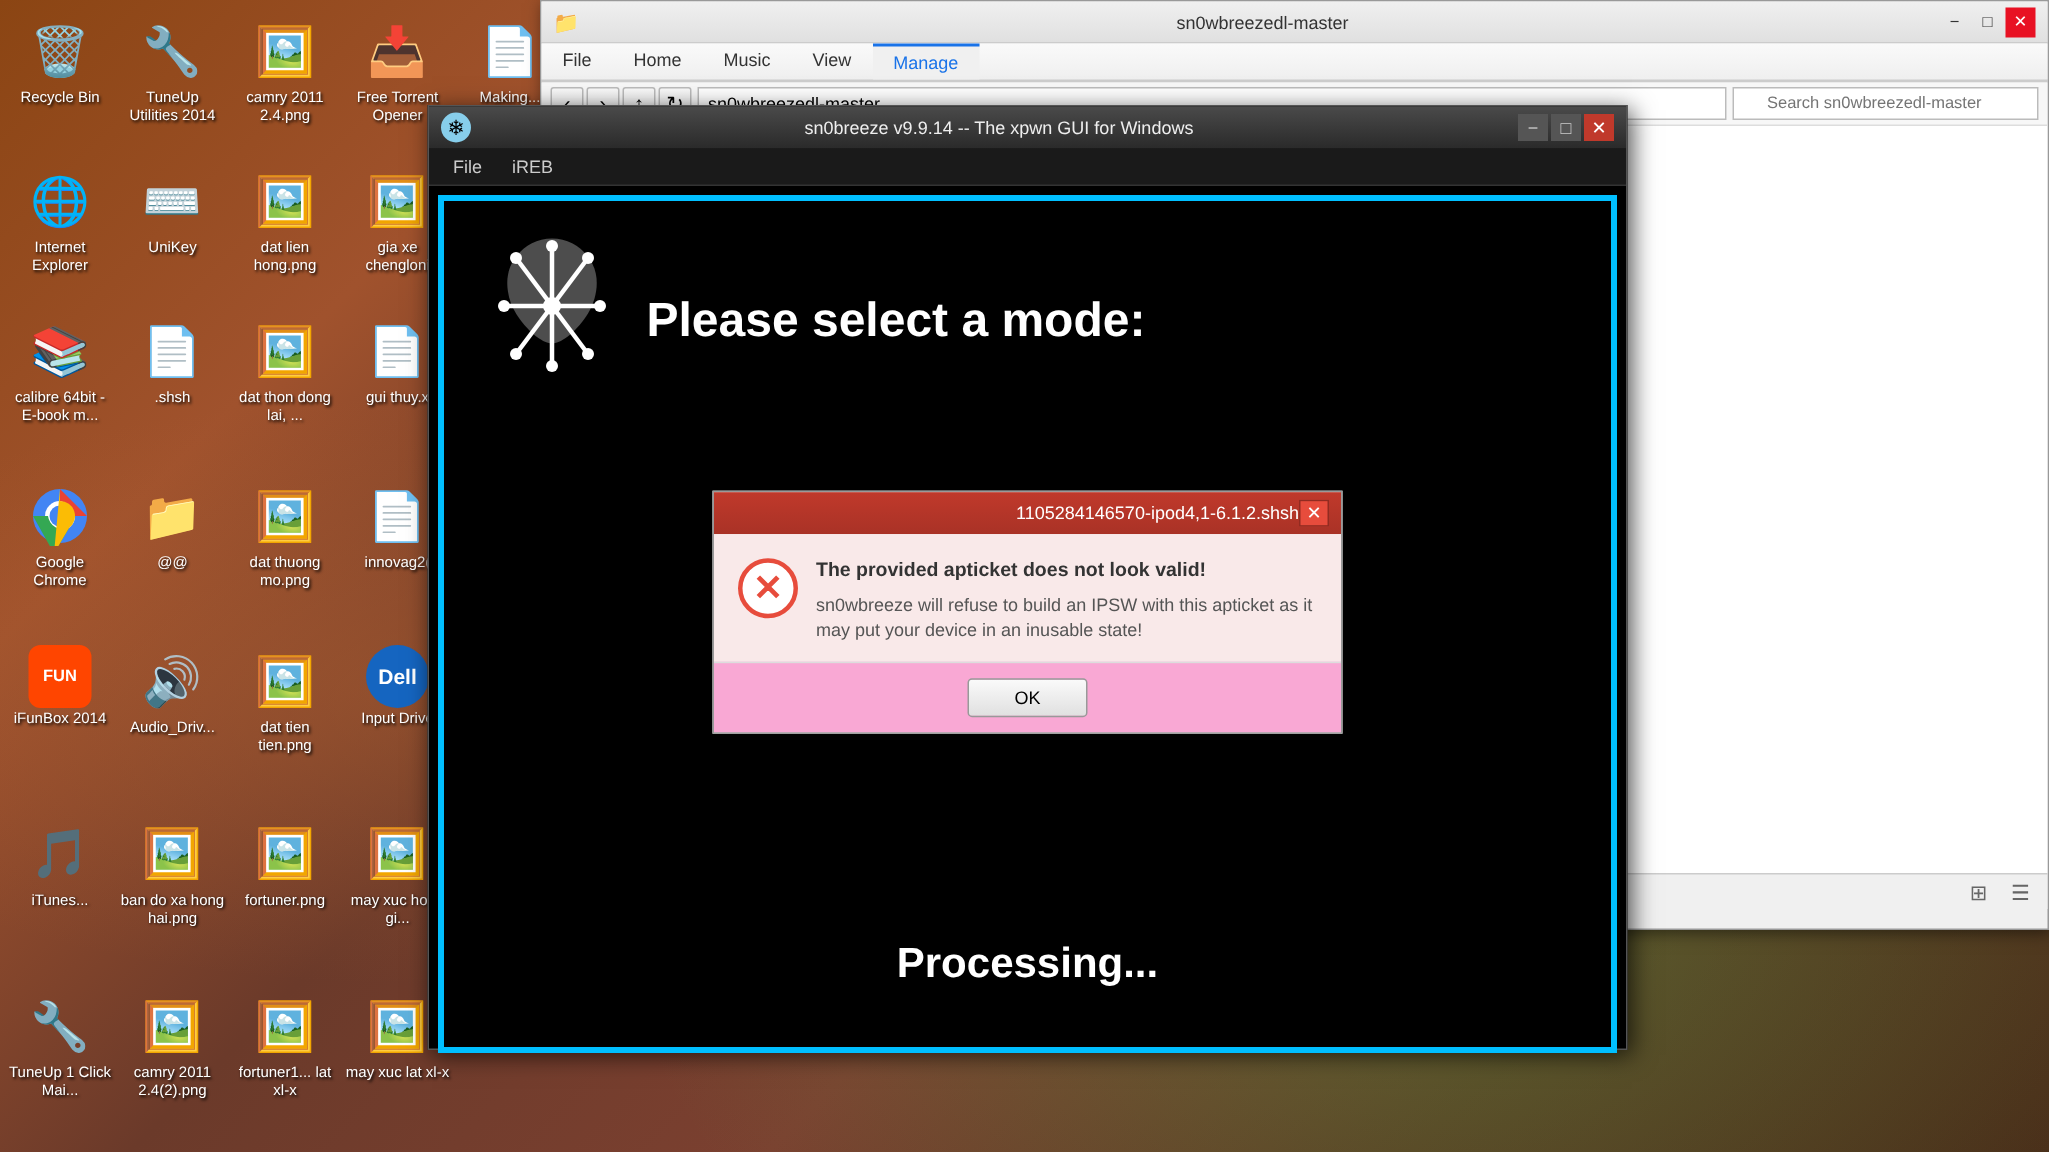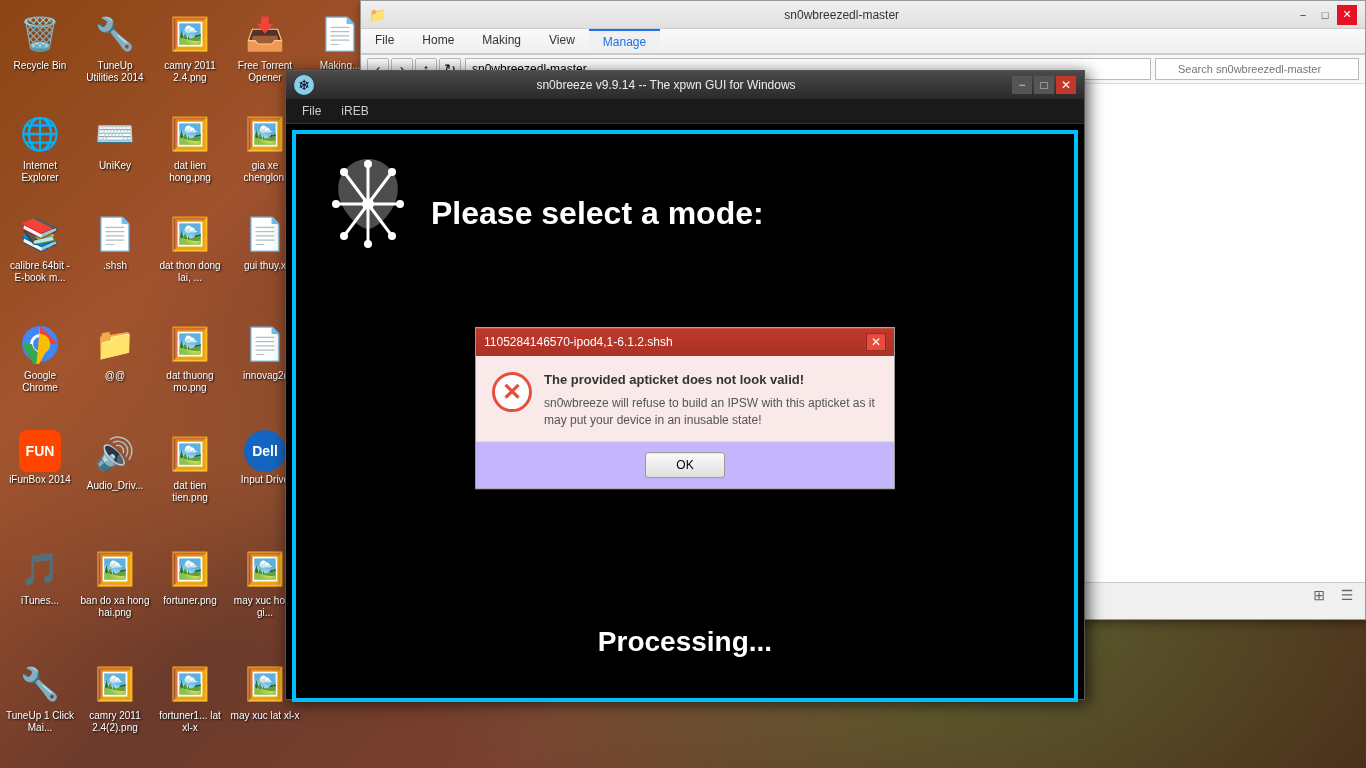--- a/index.html
+++ b/index.html
@@ -373,21 +373,21 @@
       background: linear-gradient(to bottom, #c0392b, #a93226);
       height: 28px;
       display: flex;
       align-items: center;
       padding: 0 8px;
       color: white;
       font-size: 12px;
     }
     .error-titlebar .error-title-text {
       flex: 1;
-      text-align: left;
+      text-align: right;
     }
     .error-close-btn {
       width: 20px;
       height: 18px;
       background: #e74c3c;
       border: 1px solid #922b21;
       color: white;
       display: flex;
       align-items: center;
       justify-content: center;
@@ -425,21 +425,21 @@
       color: #333;
       margin-bottom: 8px;
     }
     .error-msg-body {
       font-size: 12px;
       color: #555;
       line-height: 1.4;
     }
 
     .error-footer {
-      background: #c4b5fd;
+      background: #f9a8d4;
       padding: 10px;
       display: flex;
       justify-content: center;
       border-top: 1px solid #ddd;
     }
     .error-ok-btn {
       width: 80px;
       height: 26px;
       background: linear-gradient(to bottom, #fafafa, #e0e0e0);
       border: 1px solid #999;
@@ -533,21 +533,21 @@
   <div class="desktop-icon" id="icon-dat-thuong">
     <div class="icon-img">🖼️</div>
     <div class="icon-label">dat thuong mo.png</div>
   </div>
   <div class="desktop-icon" id="icon-innovag">
     <div class="icon-img">📄</div>
     <div class="icon-label">innovag2(</div>
   </div>
 
   <div class="desktop-icon" id="icon-ifunbox">
-    <div class="icon-img" style="font-size:14px; background:#FF4500; border-radius:8px; color:white; width:42px; height:42px; display:flex; align-items:center; justify-content:center; font-weight:bold;text-align:center;">FUN</div>
+    <div class="icon-img" style="font-size:11px; background:#FF4500; border-radius:8px; color:white; width:42px; height:42px; display:flex; align-items:center; justify-content:center; font-weight:bold;text-align:center;">FUN</div>
     <div class="icon-label">iFunBox 2014</div>
   </div>
   <div class="desktop-icon" id="icon-audio">
     <div class="icon-img">🔊</div>
     <div class="icon-label">Audio_Driv...</div>
   </div>
   <div class="desktop-icon" id="icon-dat-tien">
     <div class="icon-img">🖼️</div>
     <div class="icon-label">dat tien tien.png</div>
   </div>
@@ -597,21 +597,21 @@
       <div class="titlebar-btns">
         <div class="titlebar-btn">−</div>
         <div class="titlebar-btn">□</div>
         <div class="titlebar-btn close">✕</div>
       </div>
     </div>
     <div class="explorer-ribbon">
       <div class="ribbon-tabs">
         <div class="ribbon-tab">File</div>
         <div class="ribbon-tab">Home</div>
-        <div class="ribbon-tab">Making</div>
+        <div class="ribbon-tab">Music</div>
         <div class="ribbon-tab">View</div>
         <div class="ribbon-tab active">Manage</div>
       </div>
     </div>
     <div class="explorer-addressbar">
       <div class="addressbar-nav">
         <div class="nav-btn">‹</div>
         <div class="nav-btn">›</div>
         <div class="nav-btn">↑</div>
         <div class="nav-btn">↻</div>

